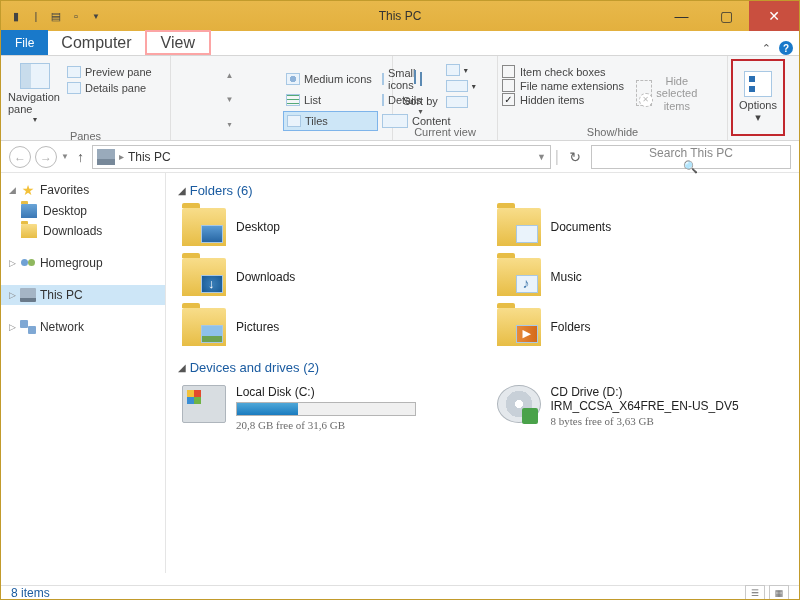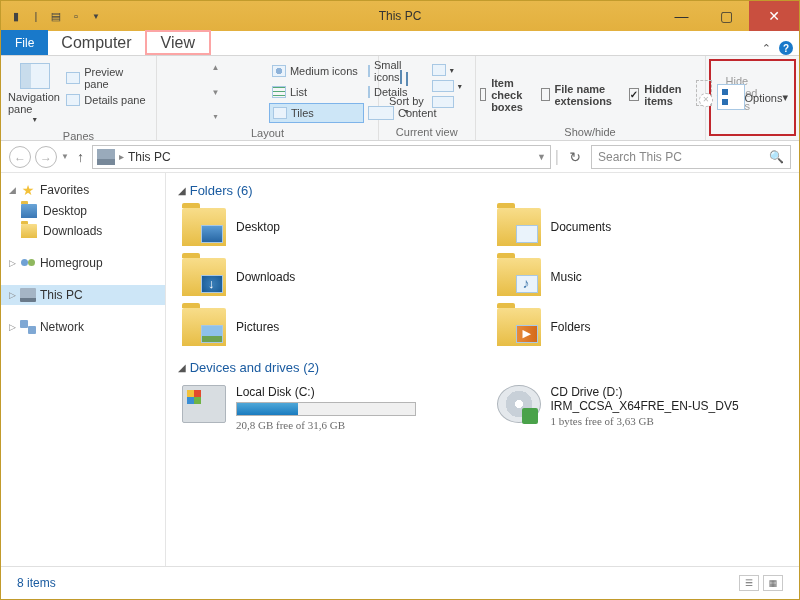--- a/index.html
+++ b/index.html
@@ -45,39 +45,39 @@
   .layout-scroll { grid-row:1/4; display:flex; flex-direction:column; justify-content:space-between; padding:2px 0; color:#888; font-size:8px; align-items:center;}
   
   .big-btn { display:flex; flex-direction:column; align-items:center; justify-content:center; font-size:11px; color:#444; padding:4px 6px;}
   .big-btn .arrow { font-size:8px; color:#555; }
   .sort-icon { width:28px; height:26px; position:relative; margin-bottom:2px;}
   .sort-icon::before{content:"";position:absolute;left:8px;top:3px;width:2px;height:14px;background:#5b8ab3;}
   .sort-icon::after{content:"";position:absolute;left:14px;top:5px;width:2px;height:14px;background:#5b8ab3;}
   .addcol-icon, .sizecol-icon { width:22px; height:12px; border:1px solid #a8c8e4; background:#eaf3fb; position:relative;}
   
   .showhide { display:flex; gap:8px; padding-top:4px;}
-  .checkcol { display:flex; gap:12px; padding-top:2px;font-weight:bold;}
+  .checkcol { display:flex; flex-direction:column; gap:1px; padding-top:2px;}
   .checkrow { display:flex; align-items:center; gap:5px; font-size:11px; color:#444;}
   .checkrow .cb { width:13px; height:13px; border:1px solid #888; display:flex; align-items:center; justify-content:center; font-size:10px; color:#222;}
   .hide-btn { display:flex; align-items:center; justify-content:center; font-size:11px; color:#999; padding:4px 4px; width:74px;}
   .hide-btn .hicon { width:28px; height:26px; border:1px dashed #bbb; margin-bottom:2px; position:relative;}
   .hide-btn .hicon::after{content:"✕";position:absolute;right:-2px;bottom:-2px;width:12px;height:12px;background:#fff;border:1px dashed #bbb;border-radius:50%;font-size:8px;color:#bbb;display:flex;align-items:center;justify-content:center;}
   
-  .options-btn { display:flex; flex-direction:row; align-items:center; justify-content:center; font-size:11px; color:#444; padding:4px 6px; border:2px solid #c1272d;}
+  .options-btn { display:flex; flex-direction:column; align-items:center; justify-content:center; font-size:11px; color:#444; padding:4px 6px; border:2px solid #c1272d;}
   .options-btn .oicon { width:28px; height:26px; border:1px solid #a8c8e4; background:#fff; margin-bottom:2px; position:relative;}
   .options-btn .oicon::before{content:"";position:absolute;left:4px;top:4px;width:6px;height:6px;background:#2a6fb3;}
   .options-btn .oicon::after{content:"";position:absolute;left:4px;top:14px;width:6px;height:6px;background:#2a6fb3;}
   
   .navbar { height:32px; display:flex; align-items:center; gap:4px; padding:0 8px; border-bottom:1px solid #e5e5e5;}
   .navbtn { width:22px; height:22px; border:1px solid #bbb; border-radius:50%; display:flex; align-items:center; justify-content:center; font-size:12px; color:#aaa;}
   .addressbar { flex:1; height:24px; border:1px solid #c5c5c5; display:flex; align-items:center; padding:0 4px; gap:4px; font-size:12px; color:#333;}
   .addressbar .pcicon { width:18px; height:16px; background:linear-gradient(#9ab 60%,#789 60%);}
   .addressbar .sep{ color:#888; font-size:10px;}
   .refresh {width:24px;color:#666;font-size:14px;text-align:center;}
-  .searchbox { width:200px; height:24px; border:1px solid #c5c5c5; display:flex; align-items:center; padding:0 6px; font-size:12px; color:#888; justify-content:space-between;}
+  .searchbox { width:200px; height:24px; border:1px solid #c5c5c5; display:flex; align-items:center; padding:0 6px; font-size:12px; color:#888; justify-content:space-between;flex-direction:column;}
   
   .body { display:flex; height:400px; }
   .sidebar { width:165px; border-right:1px solid #e5e5e5; overflow:auto; padding:6px 0;}
   .side-item { display:flex; align-items:center; gap:6px; font-size:12px; color:#333; padding:3px 10px 3px 20px;}
   .side-header { display:flex; align-items:center; gap:4px; font-size:12px; color:#333; padding:3px 8px;}
   .side-header .tri{ font-size:9px; color:#888;}
   .fav-star{width:16px;height:16px;color:#f3c13a;font-size:14px;display:flex;align-items:center;justify-content:center;}
   .folder-icn{width:16px;height:14px;background:linear-gradient(#f8dd8a,#e7bd45);border-radius:1px 1px 0 0;position:relative;}
   .folder-icn::before{content:"";position:absolute;top:-3px;left:0;width:7px;height:3px;background:#e7bd45;border-radius:1px 1px 0 0;}
   .pc-icn{width:16px;height:14px;background:linear-gradient(#a5b5c5 70%,#6a7a8a 70%);border-radius:1px;}
@@ -106,21 +106,21 @@
   .drive { display:flex; align-items:flex-start; gap:10px; padding:4px;}
   .drive-icn { width:44px; height:38px; background:#d8dde1; border:1px solid #aeb5bc; border-radius:2px; position:relative;}
   .drive-icn.hd::before{content:"";position:absolute;left:4px;top:4px;width:14px;height:14px;background:conic-gradient(#e24a2e 0 90deg,#6fb344 90deg 180deg,#3a8ed4 180deg 270deg,#f3c13a 270deg);}
   .drive-icn.cd{border-radius:50%;background:radial-gradient(circle,#fff 0 15%,#c8d0d8 15% 48%,#e4e8ec 48% 100%);}
   .drive-icn.cd::after{content:"";position:absolute;left:24px;top:22px;width:16px;height:16px;background:#4aa24a;border-radius:2px;}
   .drive .info { font-size:12px; color:#222; }
   .drive .sub { font-size:11px; color:#6b6b6b; margin-top:2px;font-family:Liberation Serif, serif;}
   .progressbar { width:180px; height:14px; border:1px solid #b5b5b5; margin:3px 0; background:#f0f0f0;}
   .progressbar .fill { height:100%; background:linear-gradient(#4ea7d8,#1a7bbf);}
   
-  .statusbar { position:absolute; bottom:0; left:0; right:0; height:33px; border-top:1px solid #e0e0e0; display:flex; align-items:center; padding:0 16px; font-size:12px; color:#1a5ba0; background:#fff;}
+  .statusbar { position:absolute; bottom:0; left:0; right:0; height:14px; border-top:1px solid #e0e0e0; display:flex; align-items:center; padding:0 10px; font-size:12px; color:#1a5ba0; background:#fff;}
   .statusbar .viewbtns { margin-left:auto; display:flex; gap:4px;}
   .statusbar .vbtn {width:20px;height:16px;border:1px solid #c9c9c9;display:flex;align-items:center;justify-content:center;font-size:9px;color:#666;}
 </style>
 </head>
 <body>
 
 <div class="window">
 
   <div class="titlebar">
     <div class="qat">
@@ -198,21 +198,20 @@
               <span class="licon content"></span>
               <span>Content</span>
             </div>
           <div class="layout-scroll">
               <span>▲</span>
               <span>▼</span>
               <span>▾</span>
             </div>
         </div>
       </div>
-      <div class="glabel">Layout</div>
     </div>
 
     <div class="rgroup" style="width:105px">
       <div class="gbody">
         <div class="big-btn">
           <div class="sort-icon"></div>
           <span>Sort by</span>
           <span class="arrow">▾</span>
         </div>
         <div class="small-list" style="padding-top:4px">
@@ -379,21 +378,21 @@
                 <div class="fill" style="width:34%"></div>
               </div>
             <div class="sub">20,8 GB free of 31,6 GB</div>
           </div>
         </div>
         <div class="drive">
           <div class="drive-icn cd"></div>
           <div class="info">
             <div>CD Drive (D:)</div>
             <div style="font-size:12px">IRM_CCSA_X64FRE_EN-US_DV5</div>
-            <div class="sub">1 bytes free of 3,63 GB</div>
+            <div class="sub">8 bytes free of 3,63 GB</div>
           </div>
         </div>
       </div>
     </div>
   </div>
 
   <div class="statusbar">
     <span>8 items</span>
     <div class="viewbtns">
       <div class="vbtn">☰</div>

